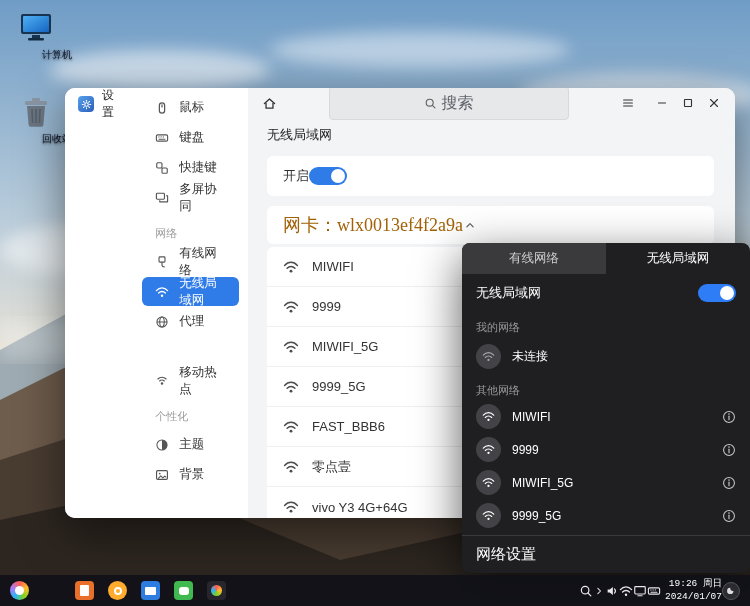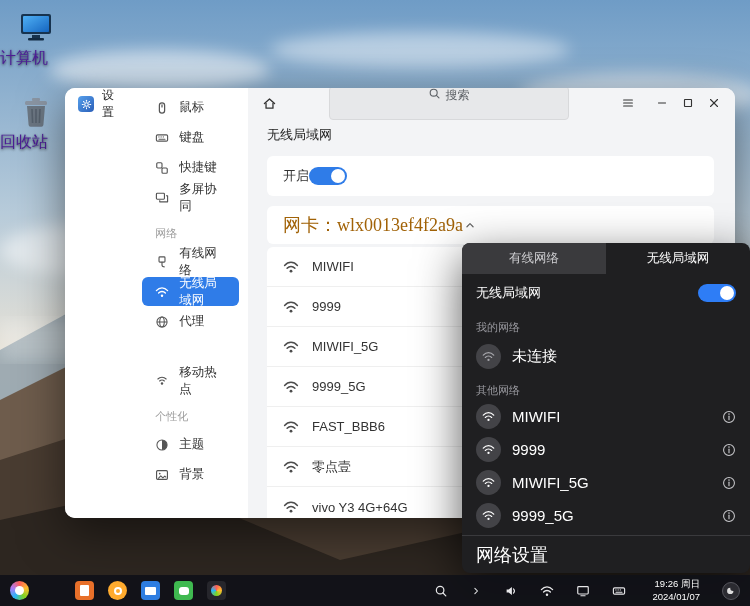--- a/index.html
+++ b/index.html
@@ -5,21 +5,21 @@
   * { margin:0; padding:0; box-sizing:border-box; }
   body { font-family:"Liberation Sans","DejaVu Sans",sans-serif; background:#222; }
   .stage { position:relative; width:750px; height:606px; overflow:hidden; background:#6f9cc6; }
   svg.i { display:block; }
   [data-interactable="true"] { cursor:pointer; }
 
   
   .wallpaper { position:absolute; inset:0; z-index:0; }
 
   
-  .dicon { position:absolute; width:72px; text-align:left; color:#4c1d95; font-size:16px;
+  .dicon { position:absolute; width:72px; text-align:right; color:#0f172a; font-size:10px;
            text-shadow:0 1px 3px rgba(0,0,0,.7); z-index:1; }
   .dicon svg { display:block; margin:0 auto 4px; }
   .dicon-1 { left:0; top:12px; }
   .dicon-2 { left:0; top:96px; }
   .dicon-3 { left:0; top:181px; }
 
   
   .win { position:absolute; left:65px; top:88px; width:670px; height:430px; border-radius:10px;
          overflow:hidden; display:flex; background:#f6f7f8; box-shadow:0 14px 46px rgba(0,0,0,.5); z-index:2; }
   .sidebar { width:183px; background:#ffffff; flex:none; font-size:12.5px; color:#333;
@@ -34,22 +34,22 @@
   .side-item.sel { background:#2f7ce8; color:#fff; }
   .side-item.sel svg { color:#fff; }
   .side-sec { font-size:11px; color:#9b9b9b; padding:13px 22px 5px; }
   .side-gap { height:28px; }
 
   .main { flex:1; display:flex; flex-direction:column; min-width:0; background:#f3f4f6; }
   .hdr { height:30px; display:flex; align-items:center; padding:0 8px; flex:none; }
   .home-btn { width:26px; height:24px; display:flex; align-items:center; justify-content:center;
               color:#333; border-radius:4px; }
   .searchbox { margin:0 auto; width:240px; height:34px; background:#e7e8ea; border:1px solid #d8d9db;
-               border-radius:4px; display:flex; align-items:flex-start; justify-content:center; gap:5px;
-               color:#5f6368; font-size:12px; }
+               border-radius:4px; display:flex; align-items:center; justify-content:center; gap:5px;
+               color:#5f6368; font-size:16px; }
   .winbtns { display:flex; align-items:center; }
   .wbtn { width:26px; height:24px; display:flex; align-items:center; justify-content:center;
           color:#333; border-radius:4px; }
   .wbtn.menu { margin-right:8px; }
 
   .content { flex:1; padding:6px 21px 0 19px; overflow:hidden; }
   .page-title { font-size:13px; color:#222; margin:2px 0 12px; }
   .card { background:#fff; border-radius:6px; display:flex; align-items:center;
           padding:0 16px; }
   .card.enable { height:40px; margin-bottom:10px; font-size:13px; color:#333; }
@@ -76,41 +76,41 @@
                  padding:0 14px; flex:none; }
   .ptoggle { width:38px; height:18px; border-radius:9px; background:#2e7df6; position:relative; flex:none; }
   .ptoggle::after { content:""; position:absolute; top:2px; right:2px; width:14px; height:14px;
                     border-radius:50%; background:#fff; }
   .psec { font-size:11px; color:#98989e; padding:8px 14px 2px; }
   .pnet { display:flex; align-items:center; gap:11px; height:38px; padding:0 14px; }
   .pnet.small { height:33px; }
   .pcircle { width:25px; height:25px; border-radius:50%; background:#434347; display:flex;
              align-items:center; justify-content:center; color:#fff; flex:none; }
   .pcircle.dim { color:#a7a7ac; }
-  .pnet .name { flex:1; font-size:15px; }
+  .pnet .name { flex:1; font-size:12px; }
   .info-btn { color:#c8c8cc; display:flex; }
   .pbottom { margin-top:auto; border-top:1px solid #3a3a3d; height:38px; display:flex;
-             align-items:center; padding:0 14px; font-size:18px; flex:none; }
+             align-items:center; padding:0 14px; font-size:15px; flex:none; }
 
   
   .taskbar { position:absolute; left:0; bottom:0; width:100%; height:31px;
              background:rgba(15,17,23,.9); display:flex; align-items:center; padding:0 10px; z-index:5; }
   .tb-left { display:flex; align-items:center; gap:14px; }
   .start { width:19px; height:19px; border-radius:50%; position:relative; flex:none; margin-right:32px;
            background:conic-gradient(#ff5f56,#ffbd2e,#7ed321,#29b6f6,#ab7bf6,#ff5f56); }
   .start::after { content:""; position:absolute; inset:5px; border-radius:50%; background:#fff; }
   .appico { width:19px; height:19px; border-radius:4px; display:flex; align-items:center;
             justify-content:center; flex:none; }
   .ai-files { background:#e8702a; } .ai-files i { width:9px; height:11px; background:#fff; border-radius:1px; display:block; }
   .ai-browser { background:#ffab2e; border-radius:50%; } .ai-browser i { width:8px; height:8px; border:2px solid #fff; border-radius:50%; display:block; }
   .ai-mail { background:#2d7de1; } .ai-mail i { width:11px; height:8px; background:#fff; border-radius:1px; display:block; }
   .ai-chat { background:#3fb950; } .ai-chat i { width:10px; height:8px; background:#fff; border-radius:3px; display:block; }
   .ai-store { background:#26262c; } .ai-store i { width:11px; height:11px; border-radius:50%; display:block;
               background:conic-gradient(#ff5f56,#ffbd2e,#7ed321,#29b6f6,#ff5f56); }
-  .tb-right { margin-left:auto; display:flex; align-items:center; gap:22px; color:#e8e8ea; }
+  .tb-right { margin-left:auto; display:flex; align-items:center; gap:0; color:#e8e8ea;font-family:Liberation Mono, monospace; }
   .tico { display:flex; align-items:center; justify-content:center; color:#e8e8ea; }
   .clock { text-align:right; font-size:9.5px; line-height:1.3; color:#fff; margin-left:4px; white-space:nowrap; }
   .night { width:18px; height:18px; border-radius:50%; background:#2b2b31; border:1px solid #55555c;
            display:flex; align-items:center; justify-content:center; color:#ddd; flex:none; }
 </style>
 </head>
 <body>
 
 <svg width="0" height="0" style="position:absolute">
   <defs>

